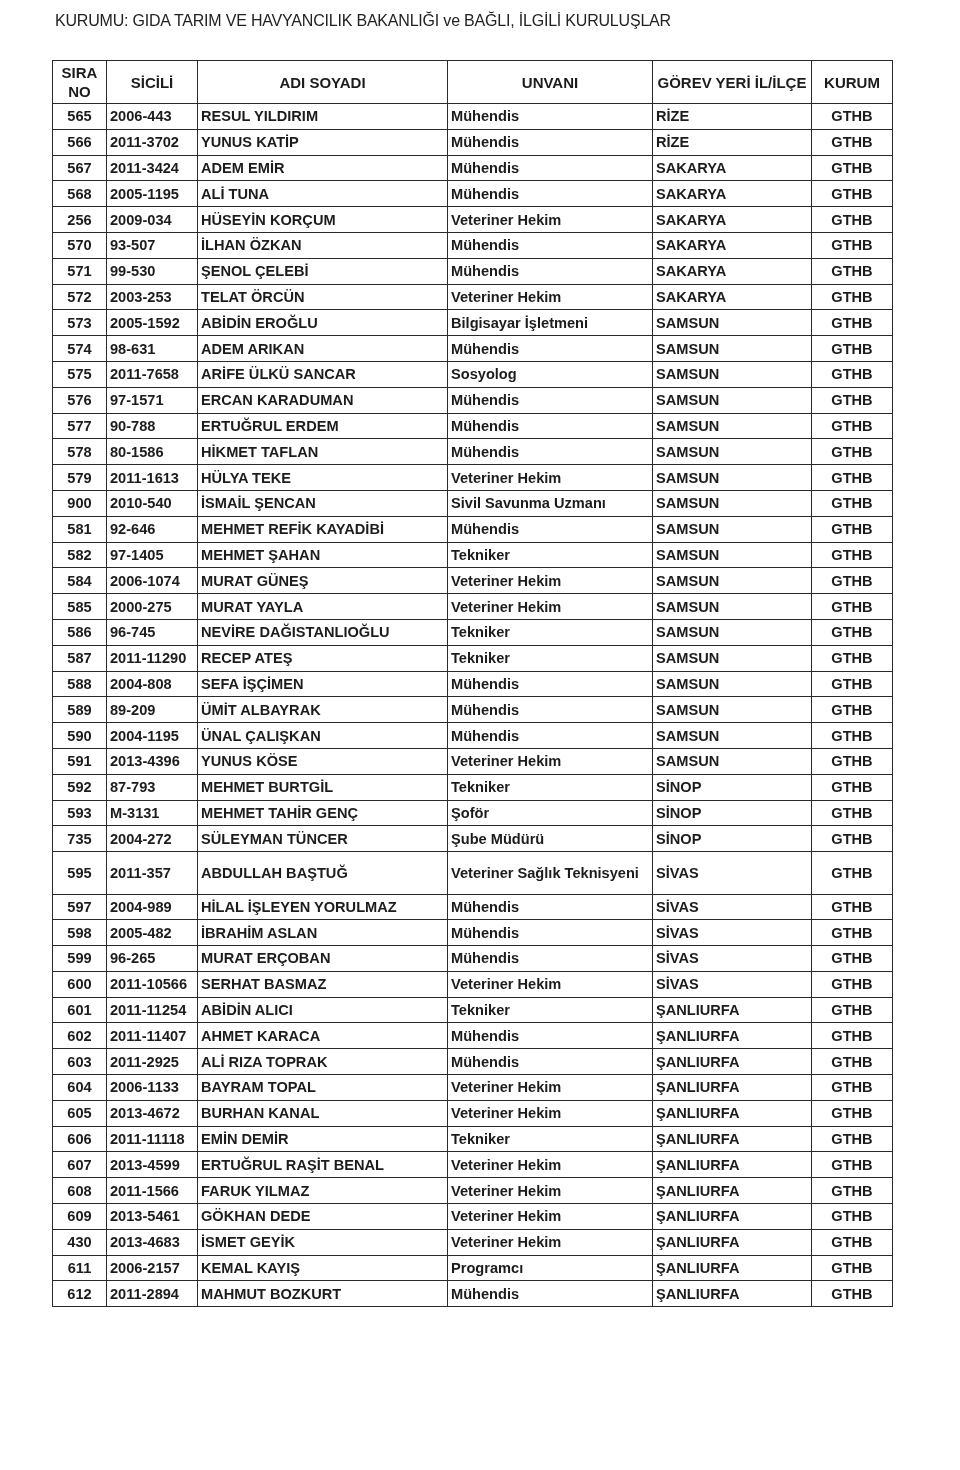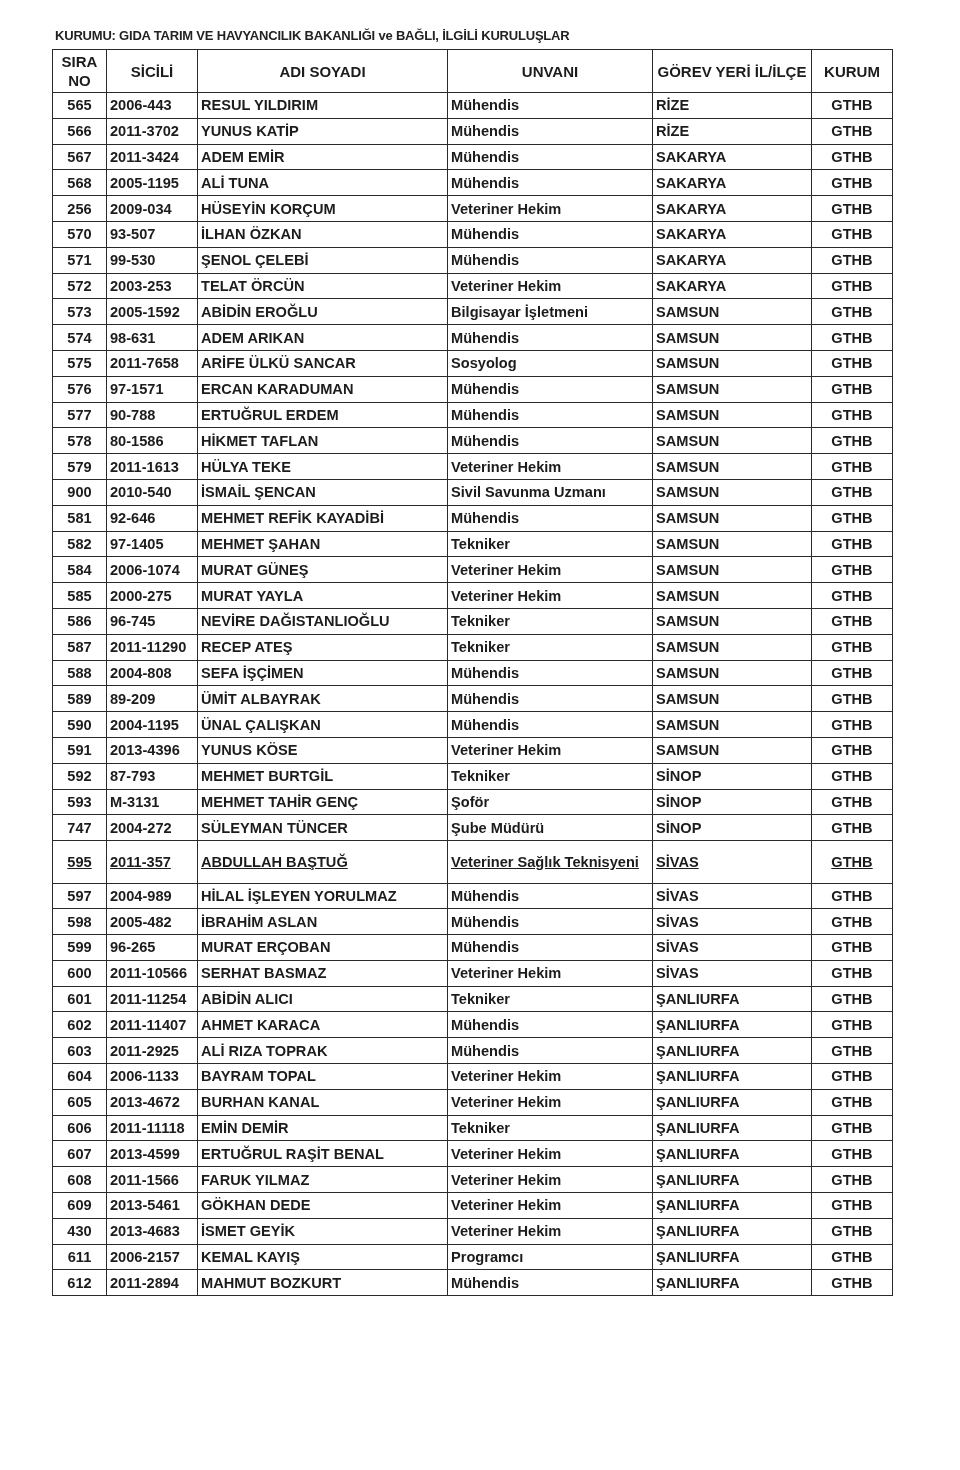--- a/index.html
+++ b/index.html
@@ -1,22 +1,22 @@
 <!DOCTYPE html>
 <html><head>
   <meta charset="utf-8">
   <style>
     html, body { margin:0; padding:0; background:#ffffff; }
     body { width:960px; height:1470px; position:relative; overflow:hidden; font-family:"Liberation Sans", sans-serif; color:#1a1a1a; }
-    .title { position:absolute; left:55px; top:28px; font-size:13px; letter-spacing:-0.2px; color:#222; white-space:nowrap;font-weight:bold; }
-    table.list { position:absolute; left:52px; top:49px; width:840px; border-collapse:collapse; table-layout:fixed; }
+    .title { position:absolute; left:55px; top:12px; font-size:16px; letter-spacing:-0.2px; color:#222; white-space:nowrap; }
+    table.list { position:absolute; left:52px; top:60px; width:840px; border-collapse:collapse; table-layout:fixed; }
     table.list th, table.list td { border:1.6px solid #2a2a2a; padding:0 3px; font-weight:bold; font-size:14.6px; white-space:nowrap; overflow:hidden; color:#1c1c1c; }
     table.list th { height:42px; text-align:center; font-size:15px; line-height:19px; font-weight:bold; }
     table.list td { height:24.8px; line-height:24px; }
-    table.list tr.tall td { height:41.4px;text-decoration:underline; }
+    table.list tr.tall td { height:41.4px; }
     td.c-no, td.c-kurum { text-align:center; }
     td.c-sicil, td.c-name, td.c-unvan, td.c-gorev { text-align:left; }
   </style>
 </head>
 <body>
 
 <div class="title">KURUMU: GIDA TARIM VE HAVYANCILIK BAKANLIĞI ve BAĞLI, İLGİLİ KURULUŞLAR</div>
 
 <table class="list">
   <colgroup>
@@ -259,21 +259,21 @@
       </tr>
       <tr>
         <td class="c-no">593</td>
         <td class="c-sicil">M-3131</td>
         <td class="c-name">MEHMET TAHİR GENÇ</td>
         <td class="c-unvan">Şoför</td>
         <td class="c-gorev">SİNOP</td>
         <td class="c-kurum">GTHB</td>
       </tr>
       <tr>
-        <td class="c-no">747</td>
+        <td class="c-no">735</td>
         <td class="c-sicil">2004-272</td>
         <td class="c-name">SÜLEYMAN TÜNCER</td>
         <td class="c-unvan">Şube Müdürü</td>
         <td class="c-gorev">SİNOP</td>
         <td class="c-kurum">GTHB</td>
       </tr>
       <tr class="tall">
         <td class="c-no">595</td>
         <td class="c-sicil">2011-357</td>
         <td class="c-name">ABDULLAH BAŞTUĞ</td>

